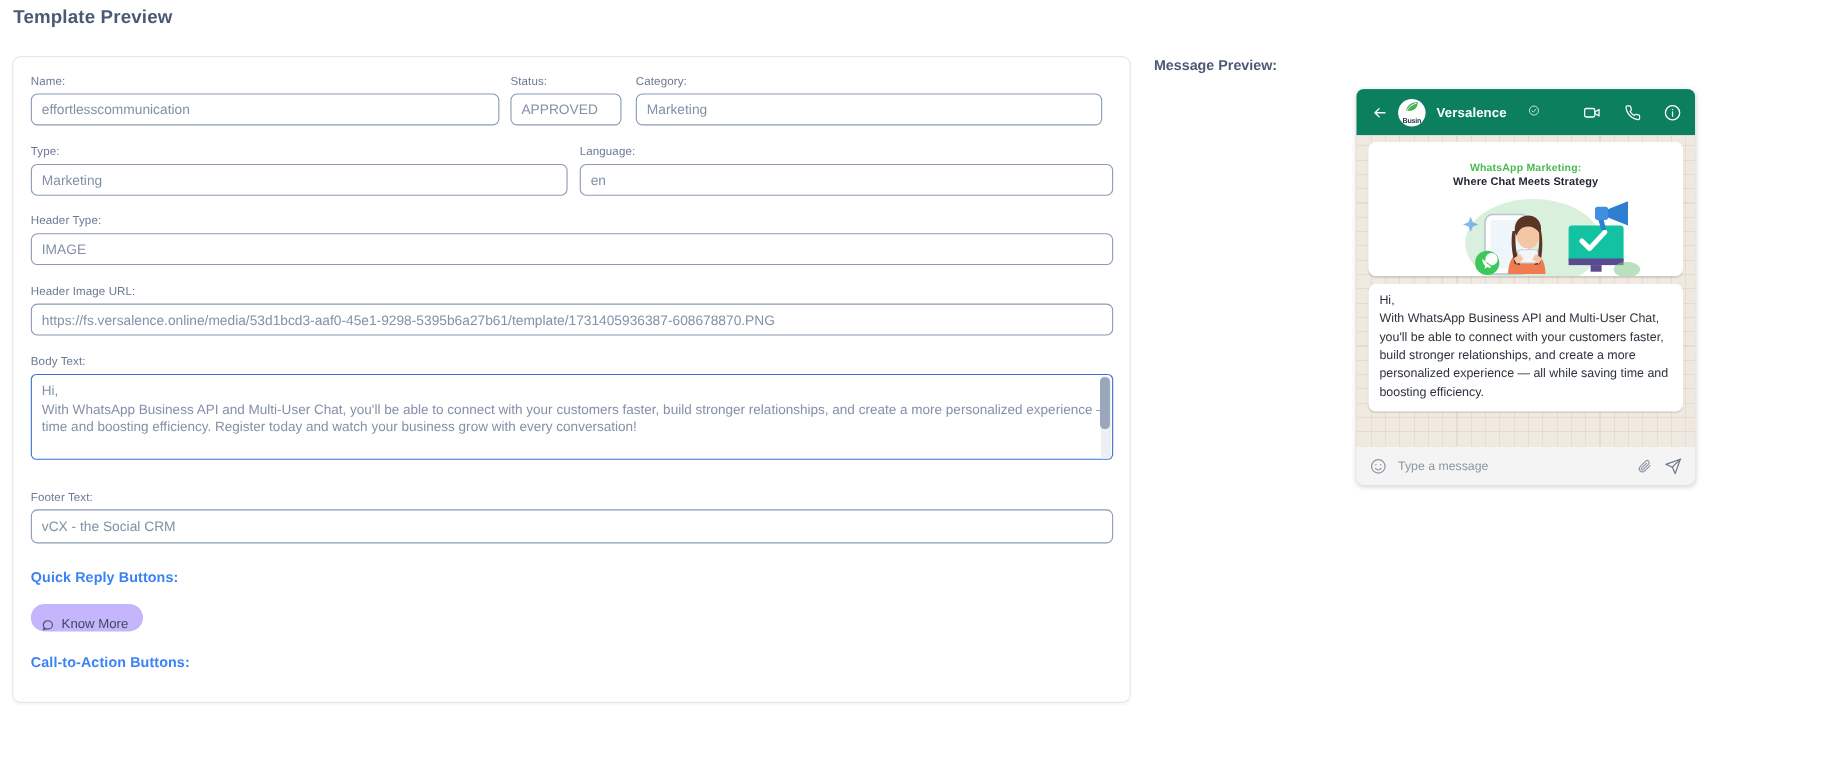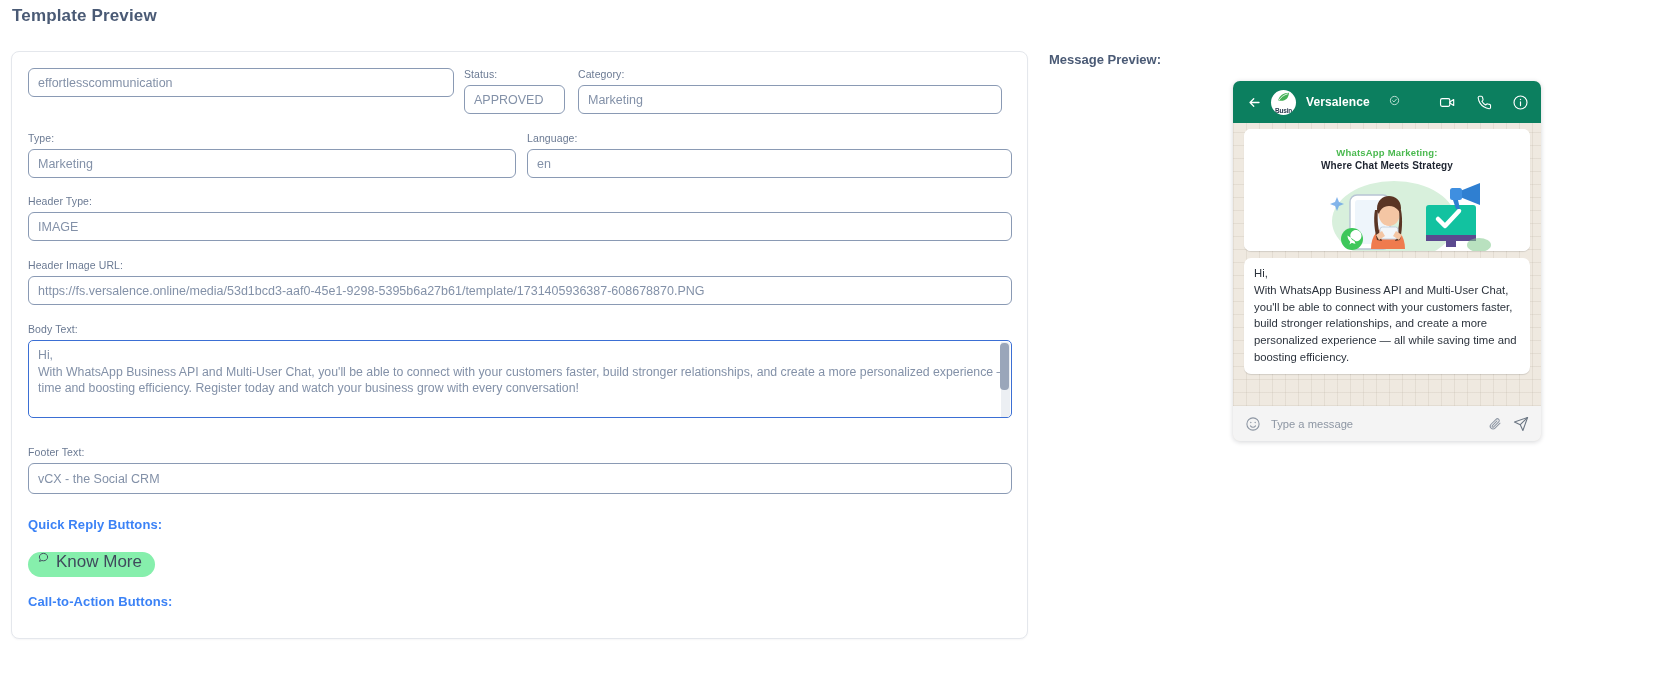--- a/index.html
+++ b/index.html
@@ -78,24 +78,24 @@
     position: absolute; right: 1px; top: 1px;
     width: 9px; height: 47px;
     background: #9aa6ba; border-radius: 4px;
   }
 
   .section-head {
     font-size: 13px; font-weight: 700; color: #3b82f6;
     letter-spacing: .1px;
   }
   .qr-button {
-    display: inline-flex; align-items: flex-start; gap: 7px;
+    display: inline-flex; align-items: flex-end; gap: 7px;
     height: 25px; padding: 0 13px 0 10px;
-    background: #86efac; border: none; border-radius: 13px;
-    font-size: 17px; color: #3f4a5c; font-family: inherit;
+    background: #c4b5fd; border: none; border-radius: 13px;
+    font-size: 12px; color: #3f4a5c; font-family: inherit;
     cursor: pointer;
   }
   .qr-button svg { display:block; }
 
   
   .preview-label {
     position: absolute; left: 1049px; top: 52px;
     font-size: 13px; font-weight: 600; color: #4a5a75;
   }
   .phone {
@@ -192,20 +192,21 @@
 <body>
 
 <div class="page">
 
   <div class="page-title">Template Preview</div>
 
   <div class="form-card">
 
     <div class="row1 row">
       <div class="fgroup" style="width:426px;">
+        <div class="field-label">Name:</div>
         <div class="input">effortlesscommunication</div>
       </div>
       <div style="width:10px;"></div>
       <div class="fgroup" style="width:101px;">
         <div class="field-label">Status:</div>
         <div class="input">APPROVED</div>
       </div>
       <div style="width:13px;"></div>
       <div class="fgroup" style="width:424px;">
         <div class="field-label">Category:</div>

